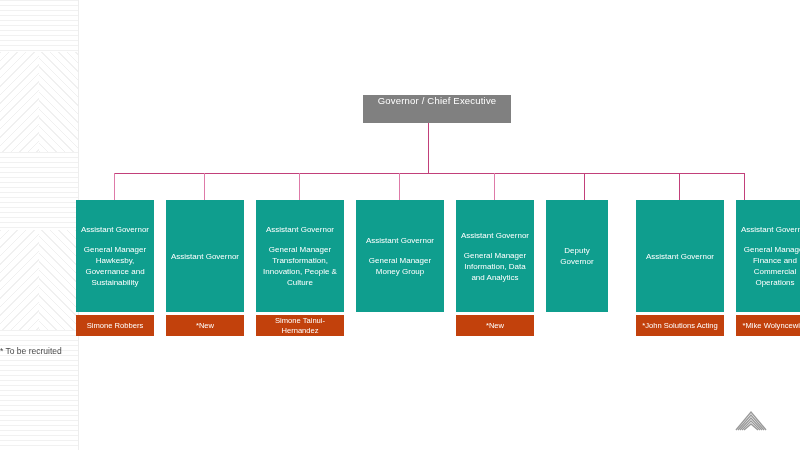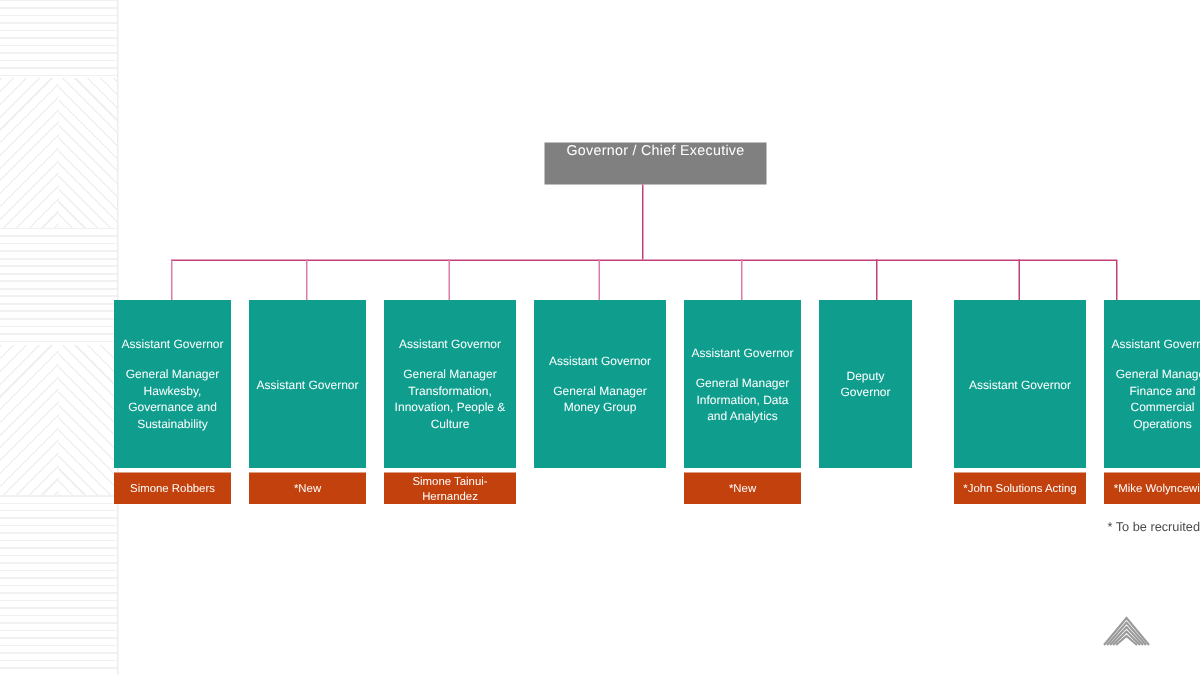--- a/index.html
+++ b/index.html
@@ -158,21 +158,21 @@
     box-sizing: border-box;
     padding: 0 3px;
   }
 
   
   .footnote {
     position: absolute;
     left: 0;
     top: 346px;
     width: 800px;
-    text-align: right;
+    text-align: left;
     font-size: 8.5px;
     color: #4a4a4a;
   }
 
   
   .logo {
     position: absolute;
     left: 732px;
     top: 404px;
     width: 38px;

